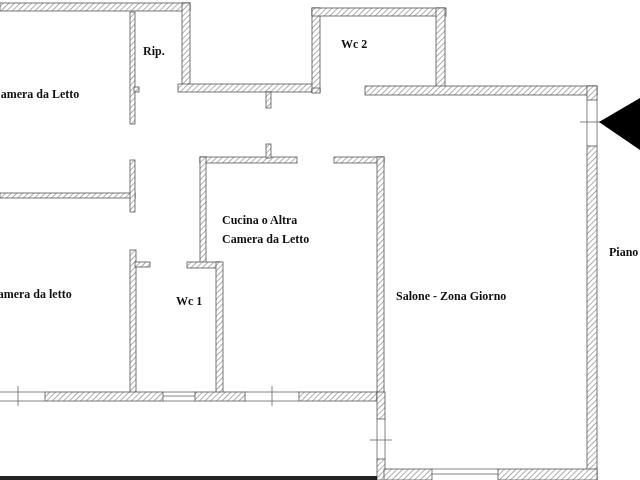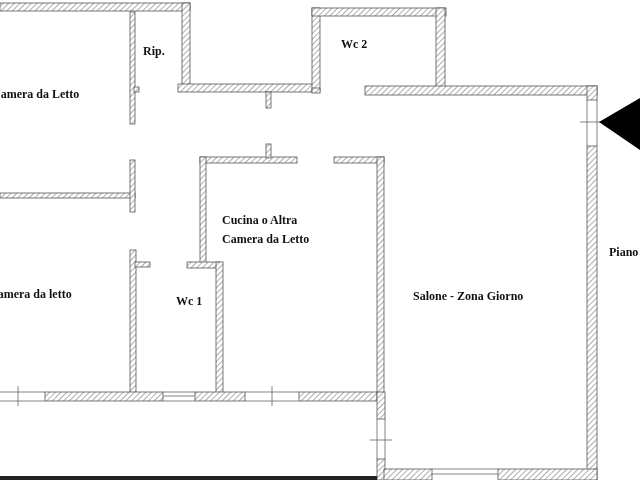--- a/index.html
+++ b/index.html
@@ -95,14 +95,14 @@
   <polygon points="599,122 640,98 640,150" fill="#000"></polygon>
 </svg>
 
 <div class="lbl" style="left:-8px;top:86px;">Camera da Letto</div>
 <div class="lbl" style="left:143px;top:43px;">Rip.</div>
 <div class="lbl" style="left:341px;top:36px;">Wc 2</div>
 <div class="lbl" style="left:-11px;top:286px;">Camera da letto</div>
 <div class="lbl" style="left:147px;top:293px;margin-left:29px;">Wc 1</div>
 <div class="lbl" style="left:222px;top:212px;">Cucina o Altra</div>
 <div class="lbl" style="left:222px;top:231px;">Camera da Letto</div>
-<div class="lbl" style="left:396px;top:288px;margin-left:17px;">Salone - Zona Giorno</div>
+<div class="lbl" style="left:396px;top:288px;">Salone - Zona Giorno</div>
 <div class="lbl" style="left:609px;top:244px;">Piano</div>
 
 </body></html>

